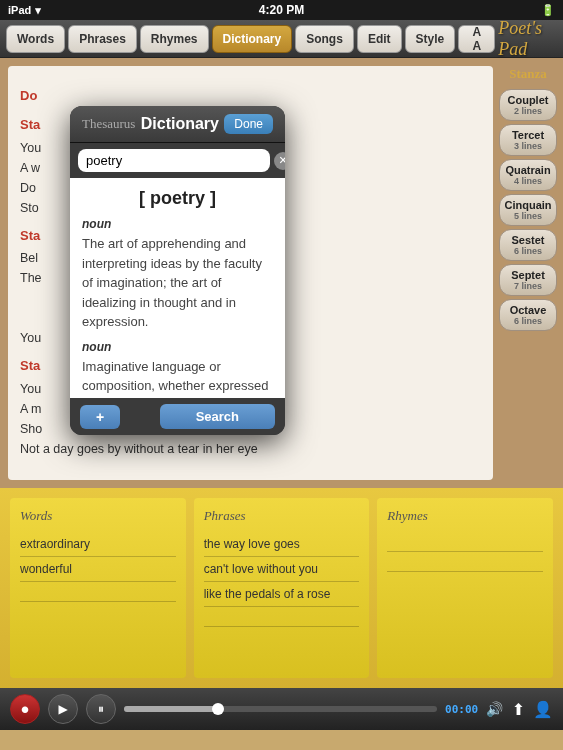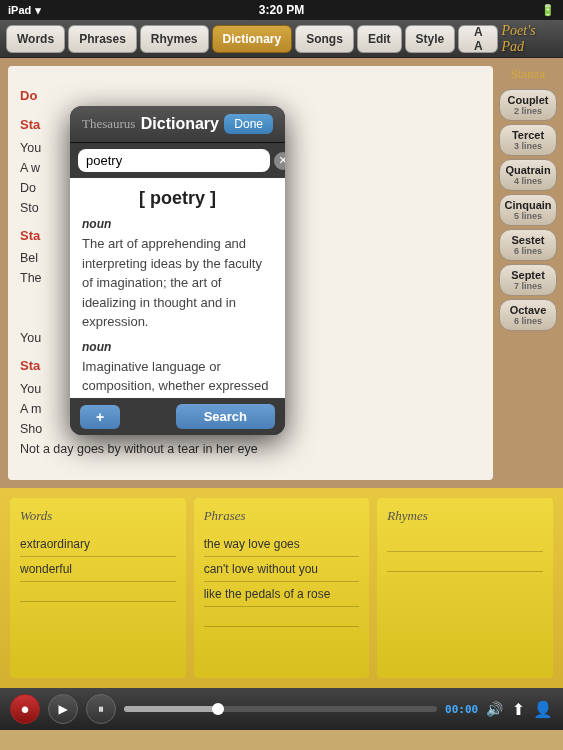--- a/index.html
+++ b/index.html
@@ -57,21 +57,21 @@
     .toolbar-btn.active {
       background: linear-gradient(180deg, #d4a840 0%, #b8882a 100%);
       color: white;
       border-color: #8a6010;
     }
     .toolbar-logo {
       margin-left: auto;
       font-family: Georgia, serif;
       font-style: italic;
       color: #d4a840;
-      font-size: 14px;
+      font-size: 18px;
       text-shadow: 1px 1px 2px rgba(0,0,0,0.5);
     }
 
     
     #main-area {
       display: flex;
       width: 100%;
       height: 430px;
       background: #b8956a;
       position: relative;
@@ -334,35 +334,35 @@
       padding: 4px 16px;
       font-size: 14px;
       cursor: pointer;
       font-weight: bold;
     }
     .dict-search-btn {
       background: linear-gradient(180deg, #6a9fd4 0%, #4a7fb8 100%);
       color: white;
       border: none;
       border-radius: 6px;
-      padding: 5px 28px;
+      padding: 5px 36px;
       font-size: 13px;
       cursor: pointer;
       font-weight: 600;
     }
   </style>
 </head>
 <body>
 
 <div id="status-bar">
   <div class="status-left">
     <span>iPad</span>
     <span>▾</span>
   </div>
-  <div class="status-center">3:20 PM</div>
+  <div class="status-center">4:20 PM</div>
   <div class="status-right">
     <span>🔋</span>
   </div>
 </div>
 
 <div id="toolbar">
   <button class="toolbar-btn">Words</button>
   <button class="toolbar-btn">Phrases</button>
   <button class="toolbar-btn">Rhymes</button>
   <button class="toolbar-btn active">Dictionary</button>
@@ -389,21 +389,21 @@
     <div class="poem-line" style="padding-left:140px; white-space:nowrap;">on't treat her wrong</div>
     <div class="poem-line">You</div>
     <div class="poem-stanza-title" style="margin-top:8px;">Sta</div>
     <div class="poem-line">You</div>
     <div class="poem-line">A m</div>
     <div class="poem-line">Sho</div>
     <div class="poem-line">Not a day goes by without a tear in her eye</div>
   </div>
 
   <div id="stanza-sidebar">
-    <div style="text-align:center; color:#d4a840; font-weight:normal; font-size:13px; margin-bottom:4px; font-family:Georgia,serif;">Stanza</div>
+    <div style="text-align:center; color:#d4a840; font-weight:bold; font-size:13px; margin-bottom:4px; font-family:Georgia,serif;">Stanza</div>
     <div class="stanza-btn">
       <div class="stanza-name">Couplet</div>
       <div class="stanza-desc">2 lines</div>
     </div>
     <div class="stanza-btn">
       <div class="stanza-name">Tercet</div>
       <div class="stanza-desc">3 lines</div>
     </div>
     <div class="stanza-btn">
       <div class="stanza-name">Quatrain</div>

